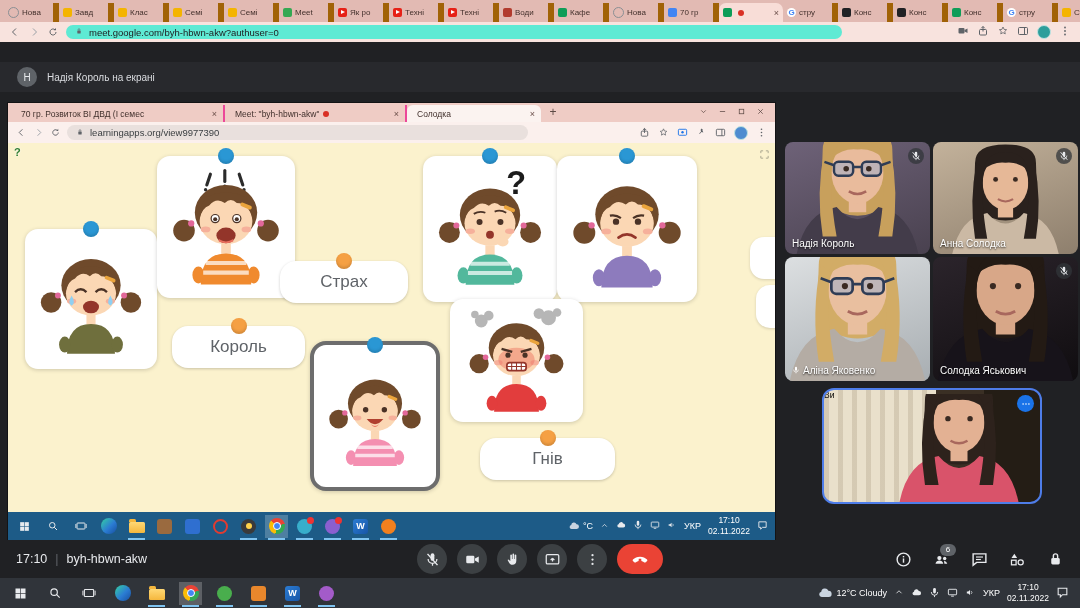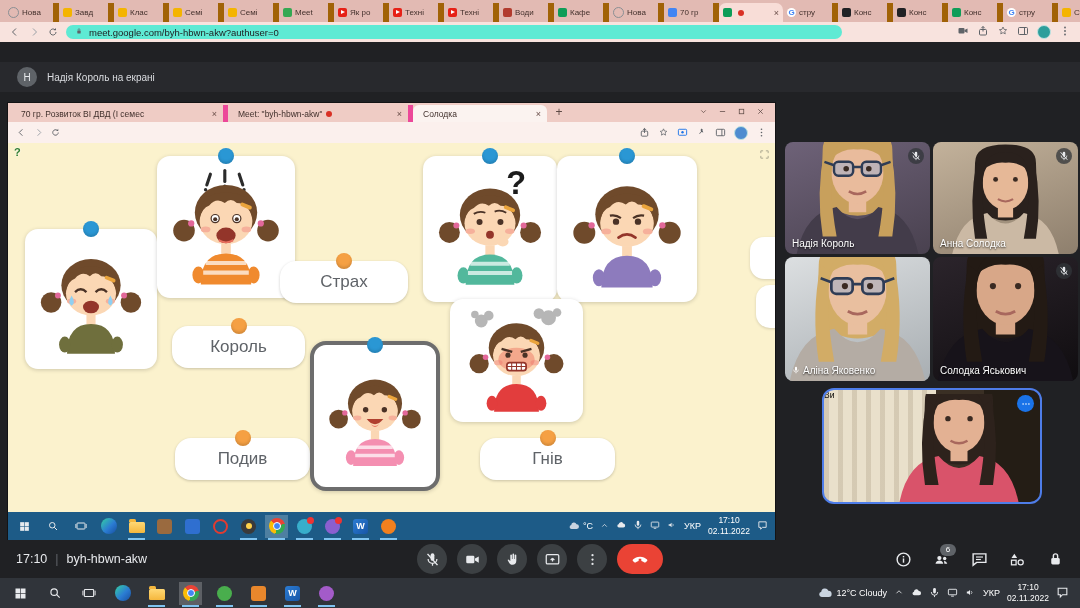--- a/index.html
+++ b/index.html
@@ -27,21 +27,21 @@
   .tb-right{margin-left:auto;display:flex;align-items:center;gap:8px;}
   .avatar-ic{width:12px;height:12px;border-radius:50%;background:#2e9e9b;border:1.5px solid #bfe3e2;}
   
   .meet-area{position:absolute;top:42px;left:0;width:1080px;height:536px;background:#202124;}
   .banner{position:absolute;top:20px;left:0;right:0;height:30px;background:#28292d;display:flex;align-items:center;gap:10px;padding-left:17px;}
   .banner .bava{width:20px;height:20px;border-radius:50%;background:#5f6368;color:#e8eaed;font-size:10px;display:flex;align-items:center;justify-content:center;}
   .banner .btxt{color:#dadce0;font-size:10px;}
   
   .shared{position:absolute;left:8px;top:61px;width:767px;height:437px;background:#fbf2cd;box-shadow:0 0 0 1px rgba(0,0,0,.4);}
   .s-tabs{height:19px;background:#efccc5;display:flex;align-items:flex-end;padding-left:3px;}
-  .s-tab{height:17px;display:flex;align-items:center;gap:4px;padding:0 6px;font-size:8.5px;color:#41302c;border-right:5px solid #ec4899;overflow:hidden;white-space:nowrap;}
+  .s-tab{height:17px;display:flex;align-items:center;gap:4px;padding:0 6px;font-size:8.5px;color:#41302c;border-right:2px solid #ec4899;overflow:hidden;white-space:nowrap;}
   .s-tab.active{background:#fbf3f0;border-radius:6px 6px 0 0;border-right:none;}
   .s-toolbar{height:21px;background:#fbf0ed;display:flex;align-items:center;gap:6px;padding:0 8px;}
   .s-url{flex:1;max-width:445px;height:15px;background:#e9e0dd;border-radius:8px;display:flex;align-items:center;gap:5px;padding:0 8px;font-size:9.5px;color:#3c4043;}
   .s-content{position:relative;width:767px;height:369px;background:#fbf2cd;overflow:hidden;}
   .wcard{position:absolute;background:#fff;border-radius:16px;box-shadow:0 1px 3px rgba(0,0,0,.2);
     display:flex;align-items:center;justify-content:center;font-size:17px;color:#5f6368;z-index:2;}
   .pcard{position:absolute;background:#fff;border-radius:13px;box-shadow:0 1px 4px rgba(0,0,0,.18);z-index:1;
     display:flex;align-items:center;justify-content:center;}
   .pcard.sel{border:4px solid #6d6d6d;border-radius:16px;z-index:3;}
   .dotb{position:absolute;top:-8px;left:50%;margin-left:-8px;width:16px;height:16px;border-radius:50%;background:#2a97d4;box-shadow:inset 0 -2px 3px rgba(0,0,0,.15);}
@@ -282,20 +282,27 @@
             <svg viewBox="0 0 24 24" width="11" height="11" aria-hidden="true">
               <path d="M10 5l7 7-7 7" fill="none" stroke="#9aa0a6" stroke-width="2"></path>
             </svg>
           </span>
         <span class="navic" id="s-reload">
             <svg viewBox="0 0 24 24" width="11" height="11" aria-hidden="true">
               <path d="M18 12a6 6 0 1 1-2-4.5" fill="none" stroke="#5f6368" stroke-width="2"></path>
               <path d="M18 4v4.5h-4.5z" fill="#5f6368"></path>
             </svg>
           </span>
+        <div class="s-url">
+          <span id="s-lock"><svg viewBox="0 0 24 24" width="10" height="10" aria-hidden="true">
+                <rect x="8" y="11" width="8" height="7" rx="1.5" fill="#5f6368"></rect>
+                <path d="M10 11V8.5a2 2 0 0 1 4 0V11" fill="none" stroke="#5f6368" stroke-width="1.6"></path>
+              </svg></span>
+          <span>learningapps.org/view9977390</span>
+        </div>
         <div class="tb-right" id="s-right">
             <span><svg viewBox="0 0 24 24" width="11" height="11" aria-hidden="true">
                 <rect x="5" y="9" width="14" height="11" rx="2" fill="none" stroke="#5f6368" stroke-width="2"></rect>
                 <path d="M12 13V3m0 0L8.5 6.5M12 3l3.5 3.5" fill="none" stroke="#5f6368" stroke-width="2"></path>
               </svg></span>
             <span><svg viewBox="0 0 24 24" width="11" height="11" aria-hidden="true">
                 <path d="M12 4l2.2 4.8 5 .6-3.7 3.4 1 5-4.5-2.6-4.5 2.6 1-5L4.8 9.4l5-.6z" fill="none" stroke="#5f6368" stroke-width="1.6"></path>
               </svg></span>
             <span><svg viewBox="0 0 24 24" width="11" height="11" aria-hidden="true">
                 <rect x="3" y="5" width="18" height="13" rx="2" fill="none" stroke="#1a73e8" stroke-width="2"></rect>
@@ -462,24 +469,20 @@
                 <path d="M45.5 54v7.5 M50 54v7.5 M54.5 54v7.5 M41 57.7h18" stroke="#93352a" stroke-width="1"></path>
               </svg></div>
           </div>
           <div class="wcard" style="left: 272px; top: 118px; width: 128px; height: 42px;">
             <span class="doto"></span>
             <span>Страх</span>
           </div>
           <div class="wcard" style="left: 164px; top: 183px; width: 133px; height: 42px;">
             <span class="doto"></span>
             <span>Король</span>
-          </div>
-          <div class="wcard" style="left: 167px; top: 295px; width: 135px; height: 42px;">
-            <span class="doto"></span>
-            <span>Подив</span>
           </div>
           <div class="wcard" style="left: 472px; top: 295px; width: 135px; height: 42px;">
             <span class="doto"></span>
             <span>Гнів</span>
           </div>
           <div class="pcard sel" style="left: 302px; top: 198px; width: 122px; height: 142px;">
             <span class="dotb"></span>
             <div style="width: 104px; height: 130px;"><svg viewBox="0 0 100 104" width="100%" height="100%" preserveAspectRatio="xMidYMid meet">
                 <circle cx="15" cy="55" r="9" fill="#6f4a2b"></circle>
                 <circle cx="85" cy="55" r="9" fill="#6f4a2b"></circle>

